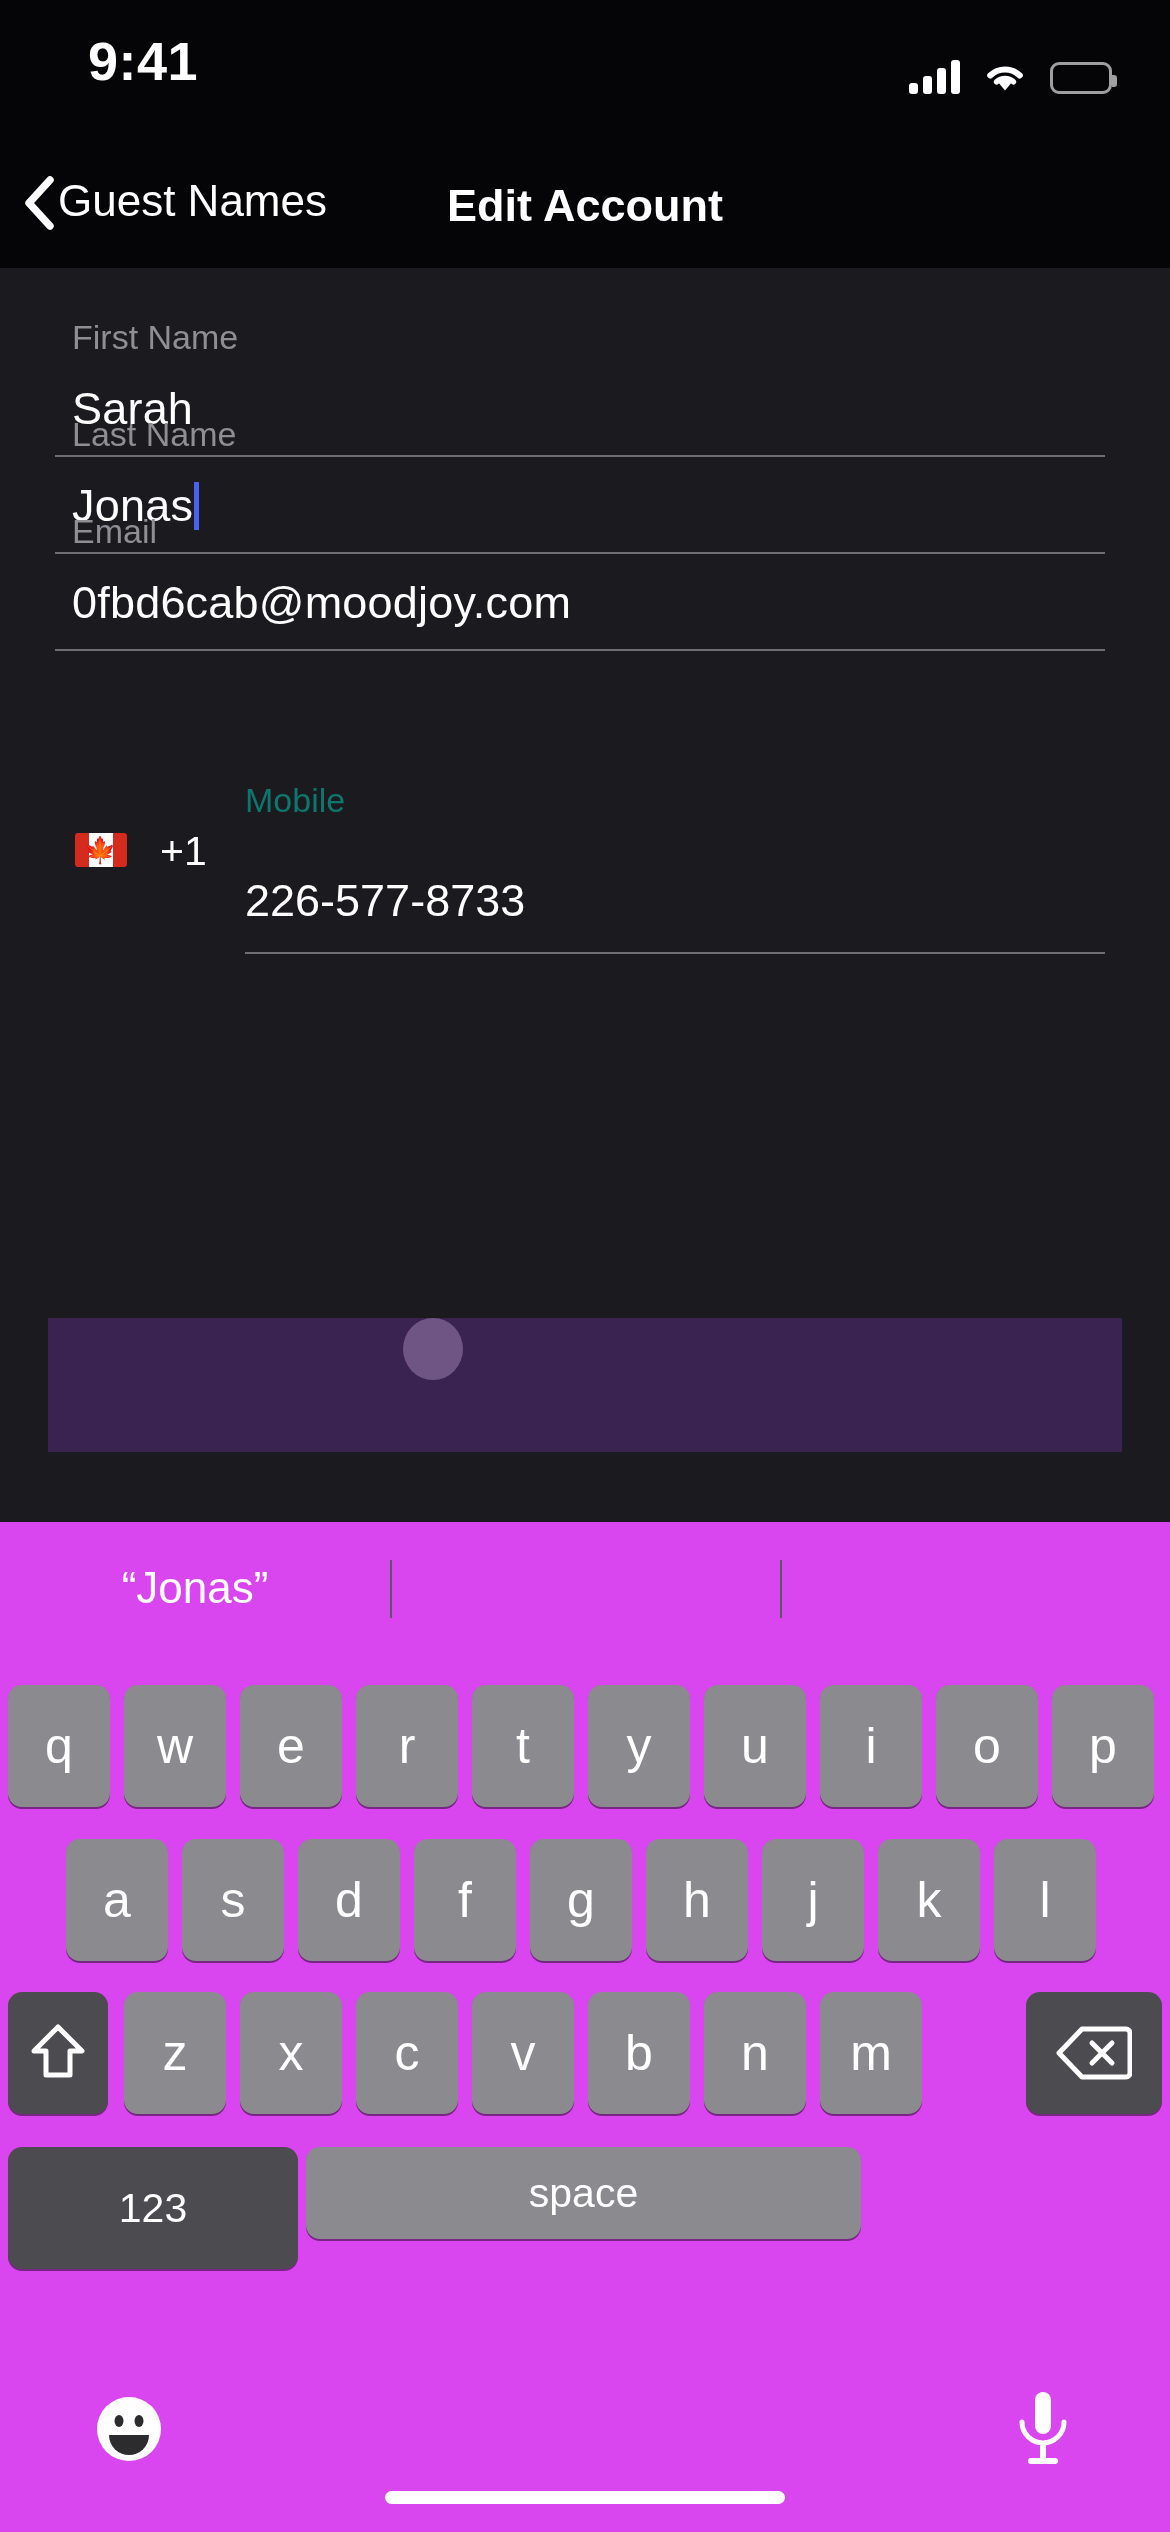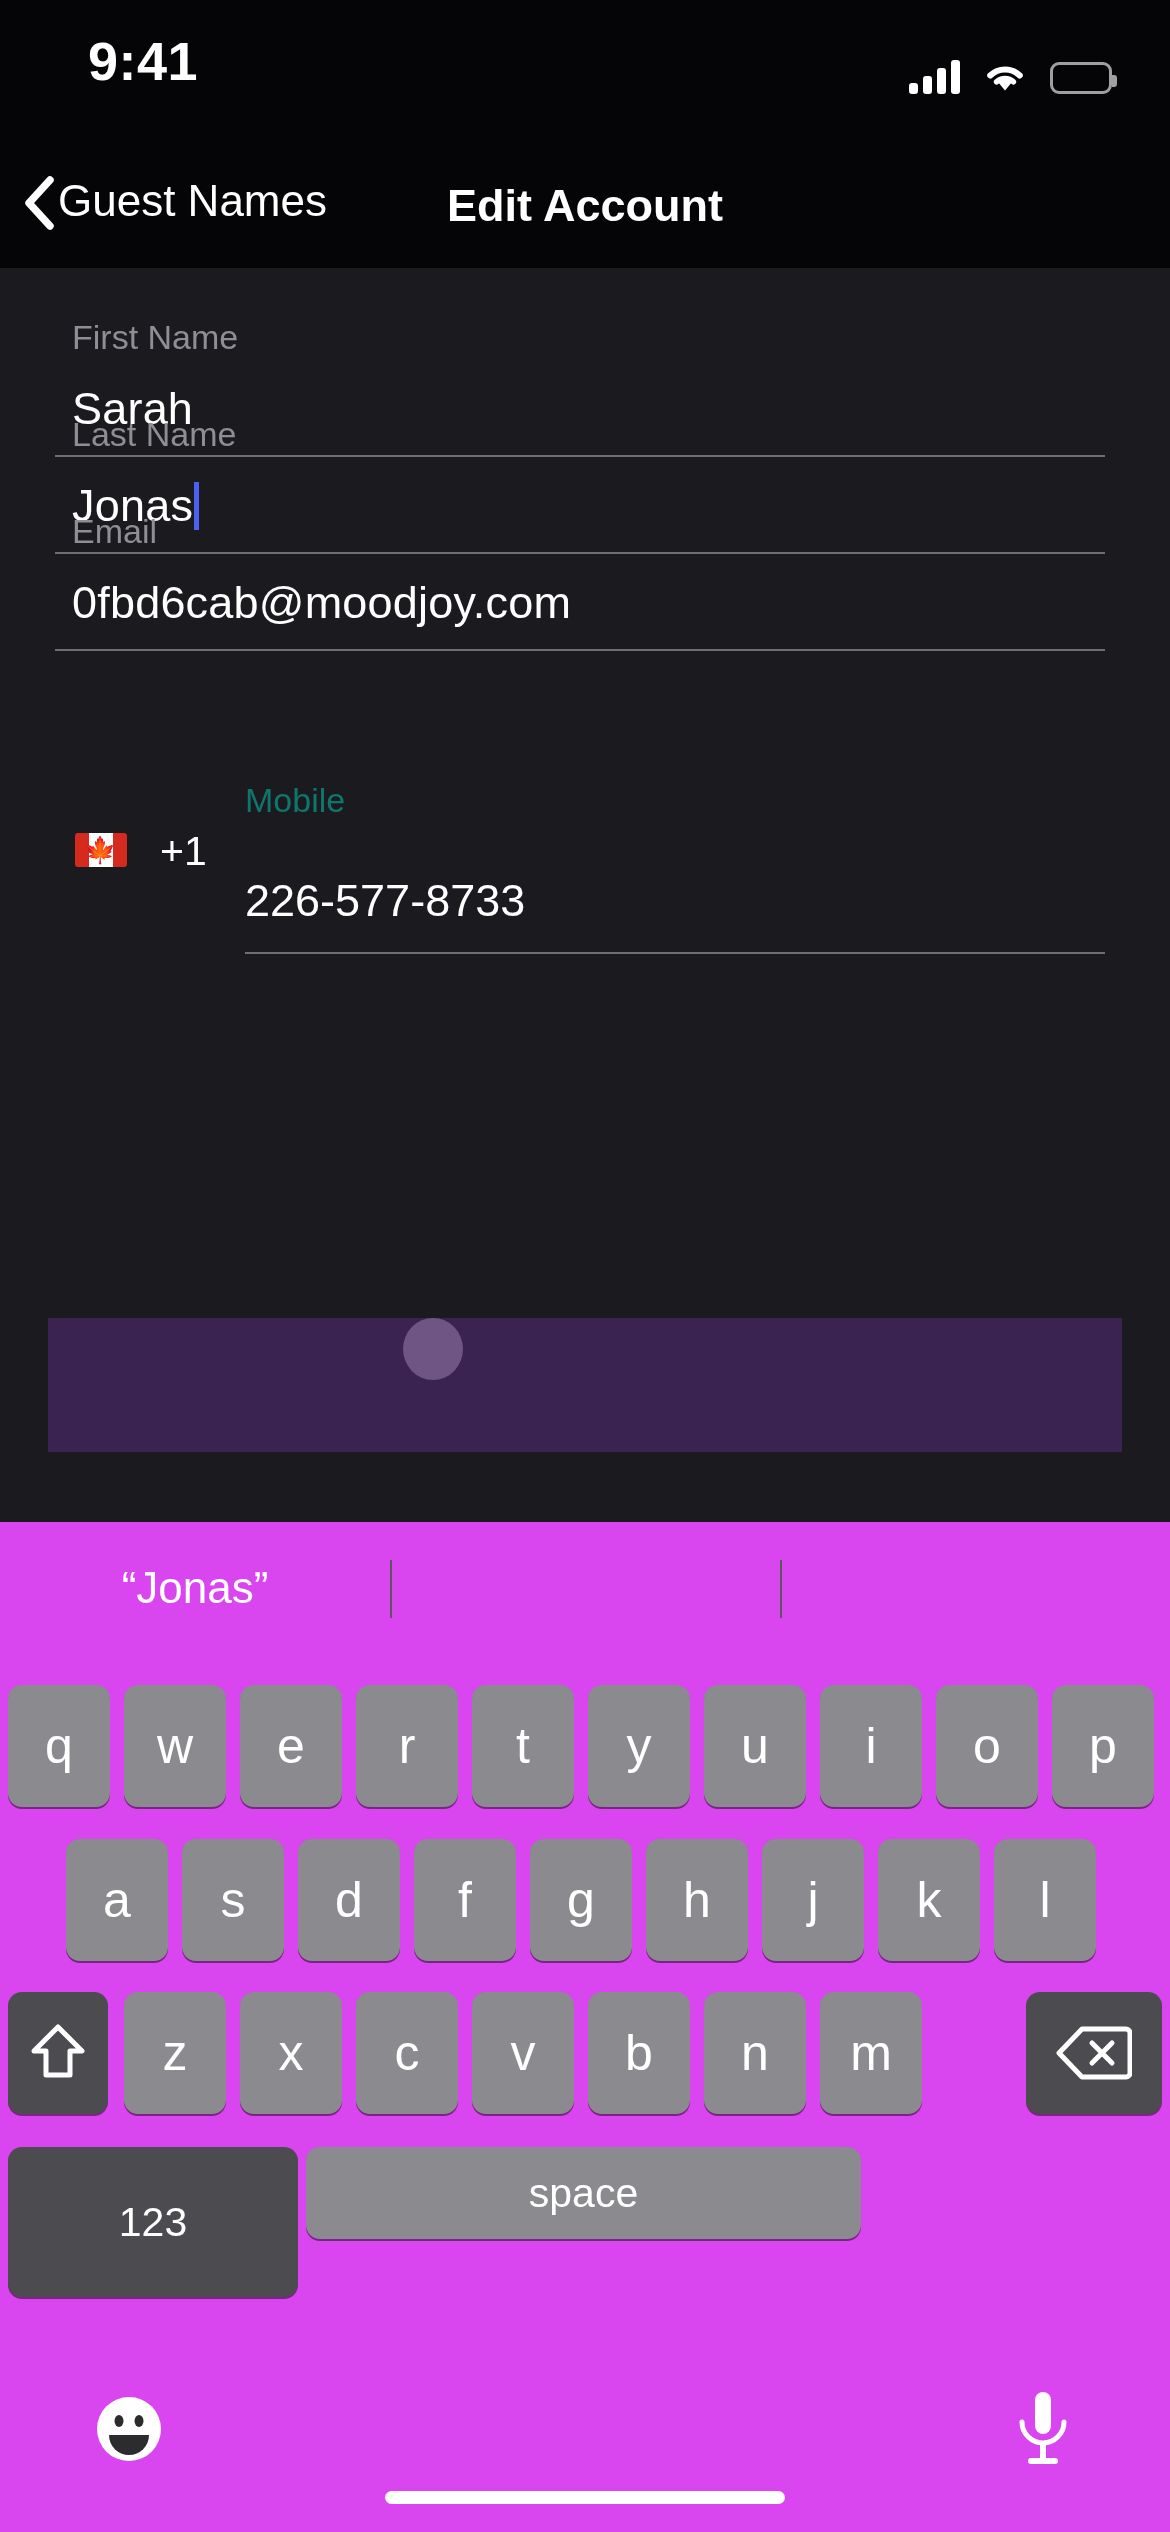--- a/index.html
+++ b/index.html
@@ -222,21 +222,21 @@
         <path d="M28 5 L52 29 H40 V53 H16 V29 H4 Z" fill="none" stroke="#fff" stroke-width="5" stroke-linejoin="round"></path>
       </svg>
     </div>
     <div class="key dark" id="backspace-key" style="left:1026px; top:470px; width:136px; height:122px;">
       <svg width="76" height="58" viewBox="0 0 76 58">
         <path d="M26 5 H70 A4 4 0 0 1 74 9 V49 A4 4 0 0 1 70 53 H26 L3 29 Z" fill="none" stroke="#fff" stroke-width="5" stroke-linejoin="round"></path>
         <path d="M36 19 L56 39 M56 19 L36 39" stroke="#fff" stroke-width="5" stroke-linecap="round"></path>
       </svg>
     </div>
 
-    <div class="key dark fn" id="numbers-key" style="left:8px; top:625px; width:290px; height:150px;">123</div>
+    <div class="key dark fn" id="numbers-key" style="left:8px; top:625px; width:290px; height:122px;">123</div>
     <div class="key fn" id="space-key" style="left:306px; top:625px; width:555px; height:92px;">space</div>
 
   </div>
 
   <svg id="emoji-key" viewBox="0 0 68 68">
     <circle cx="34" cy="34" r="32" fill="#fff"></circle>
     <ellipse cx="24" cy="26" rx="4.5" ry="6" fill="#2C2C2E"></ellipse>
     <ellipse cx="44" cy="26" rx="4.5" ry="6" fill="#2C2C2E"></ellipse>
     <path d="M14 40 H54 A20 20 0 0 1 14 40 Z" fill="#2C2C2E"></path>
   </svg>

